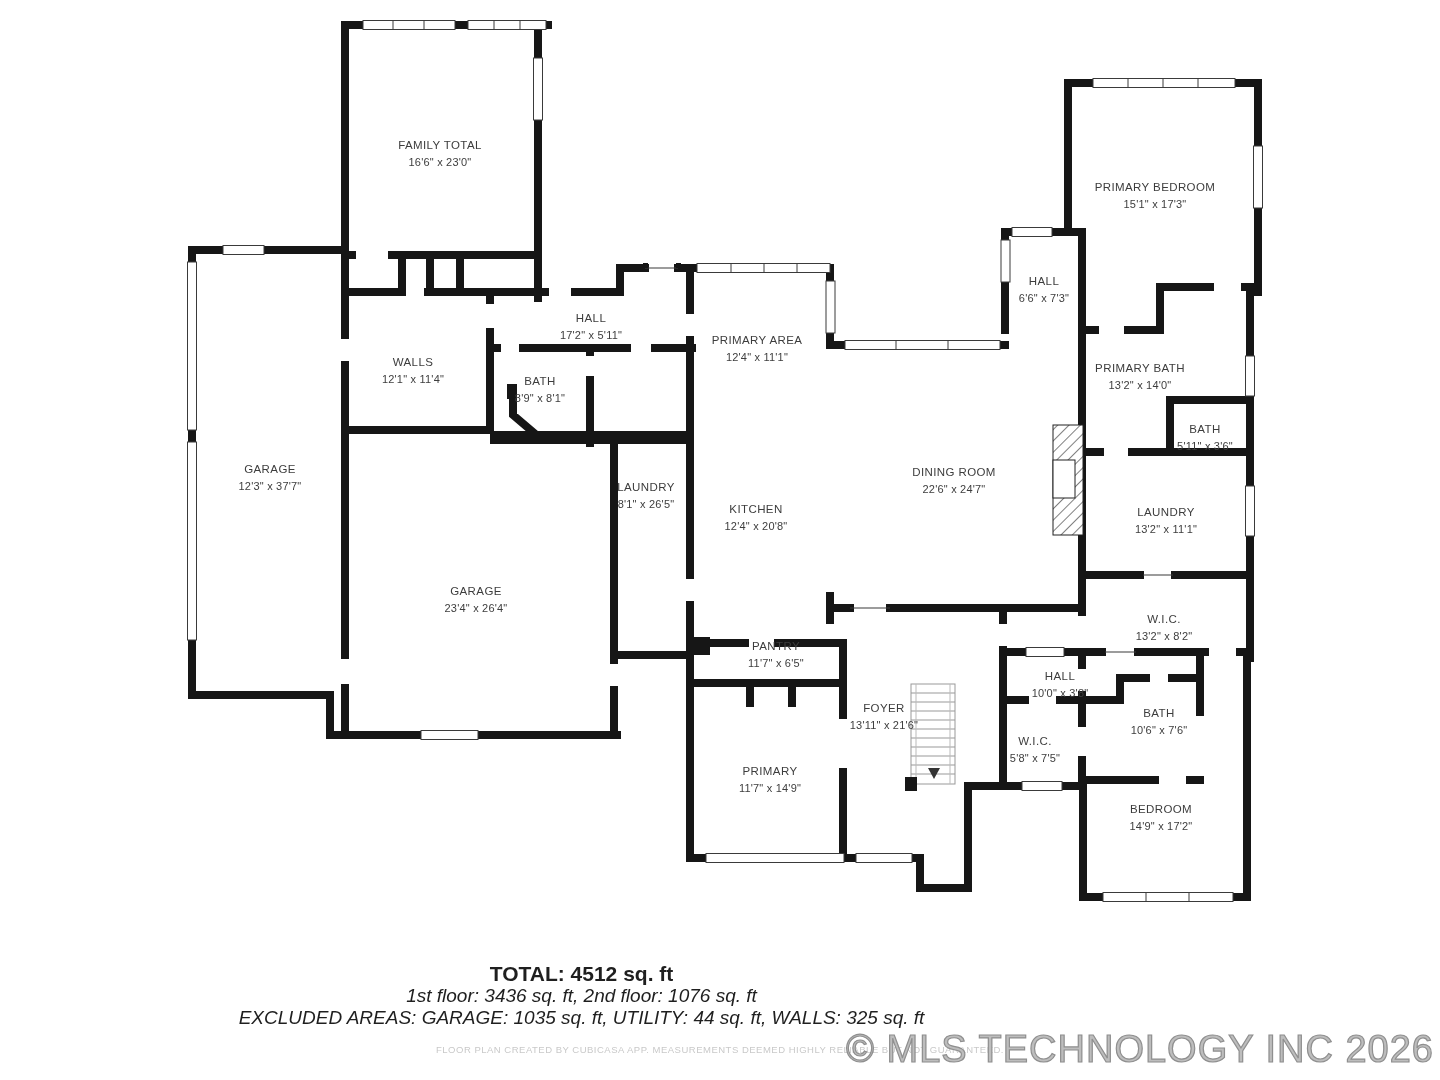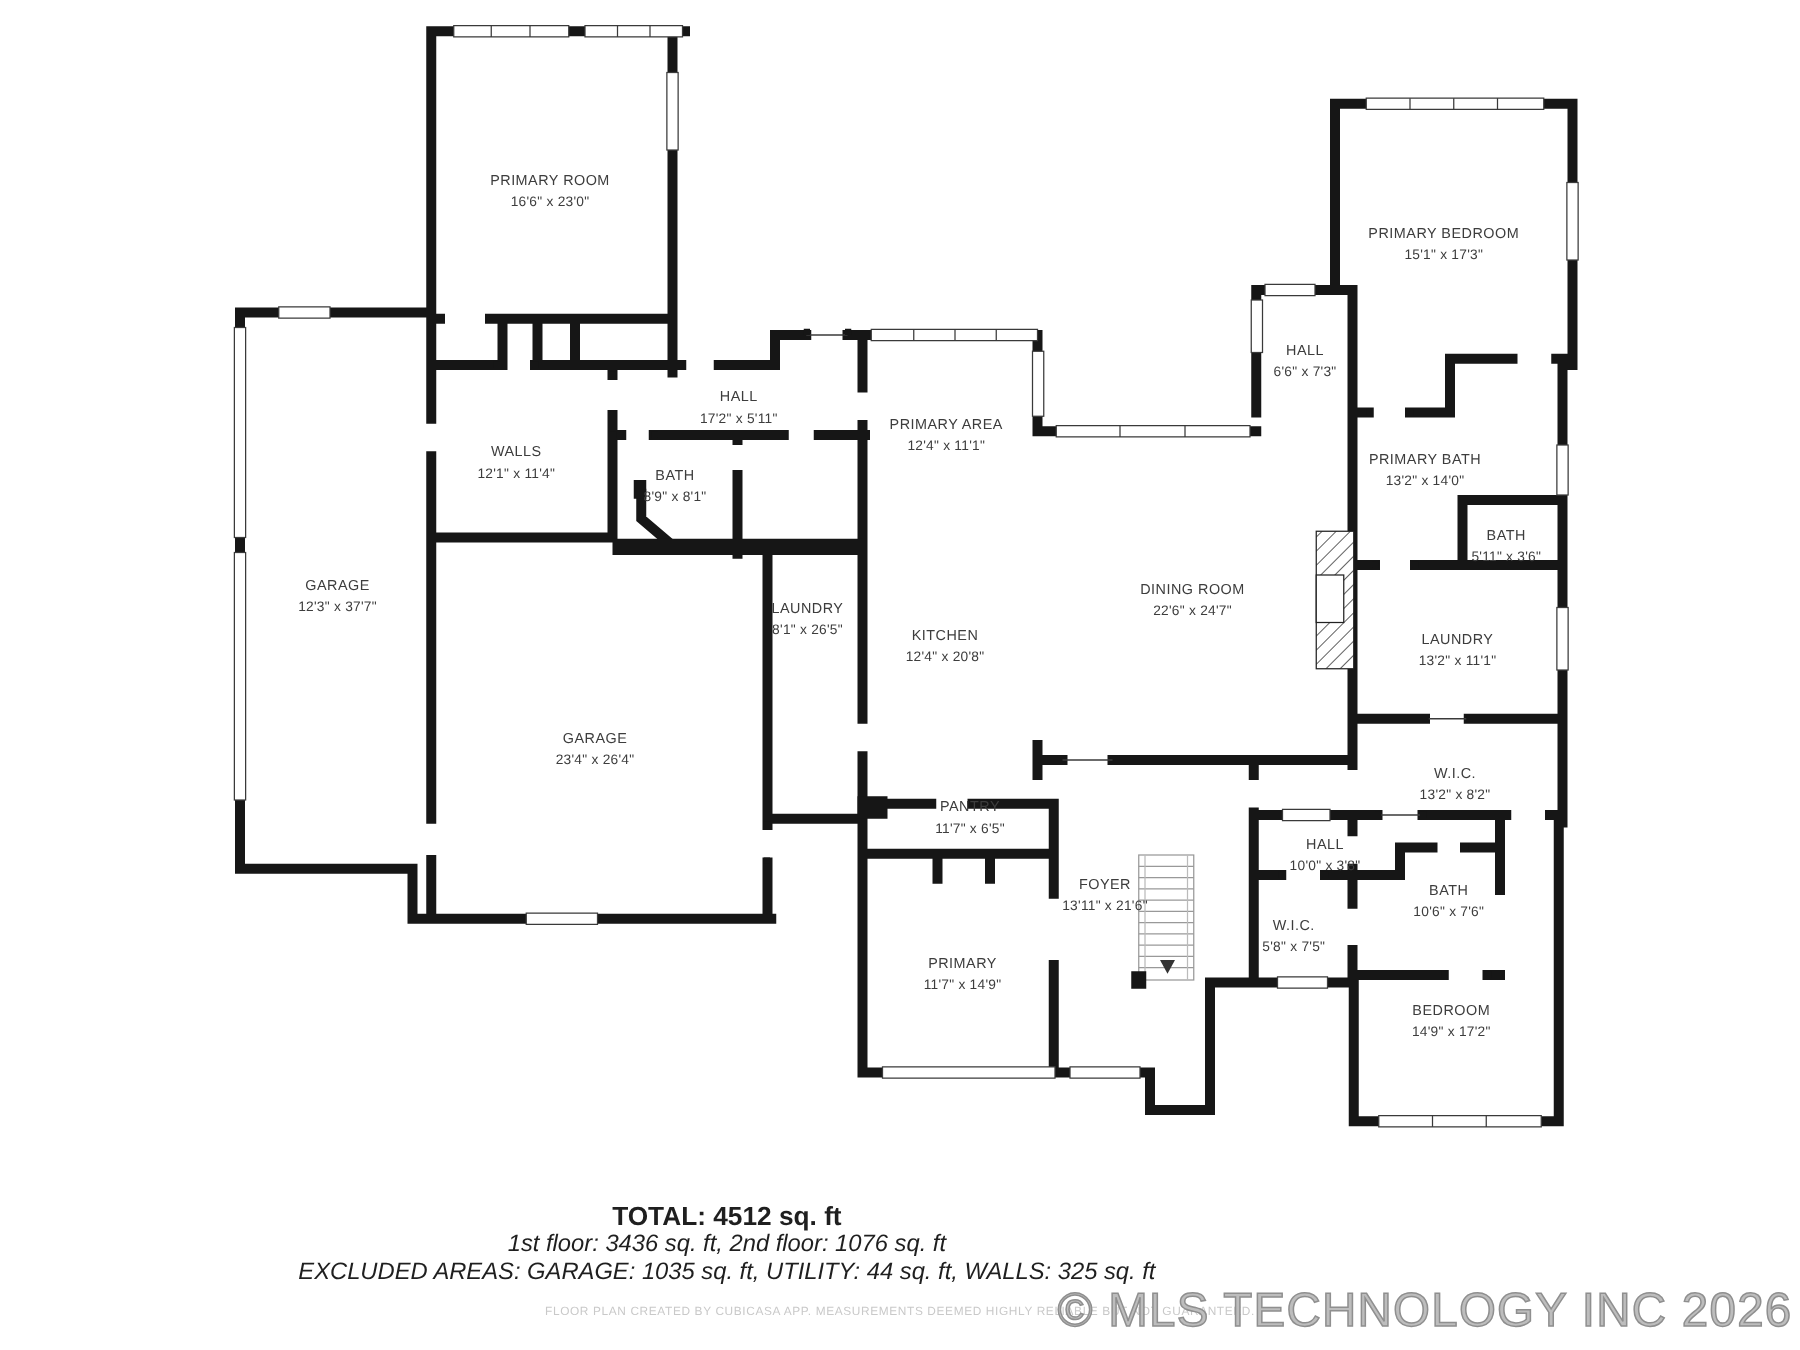--- a/index.html
+++ b/index.html
@@ -204,21 +204,21 @@
     <rect x="611" y="657" width="5" height="5"></rect>
       <rect x="611" y="686" width="5" height="5"></rect>
     <rect x="343" y="332" width="5" height="5"></rect>
       <rect x="343" y="362" width="5" height="5"></rect>
     <rect x="488" y="297" width="5" height="5"></rect>
       <rect x="488" y="329" width="5" height="5"></rect>
   </g>
 </svg>
 
 <div class="room-label" style="left:440px;top:154px">
-    <div class="rname">PRIMARY ROOM</div>
+    <div class="rname">FAMILY TOTAL</div>
     <div class="rdims">16'6" x 23'0"</div>
   </div>
 <div class="room-label" style="left:413px;top:371px">
     <div class="rname">WALLS</div>
     <div class="rdims">12'1" x 11'4"</div>
   </div>
 <div class="room-label" style="left:591px;top:327px">
     <div class="rname">HALL</div>
     <div class="rdims">17'2" x 5'11"</div>
   </div>

